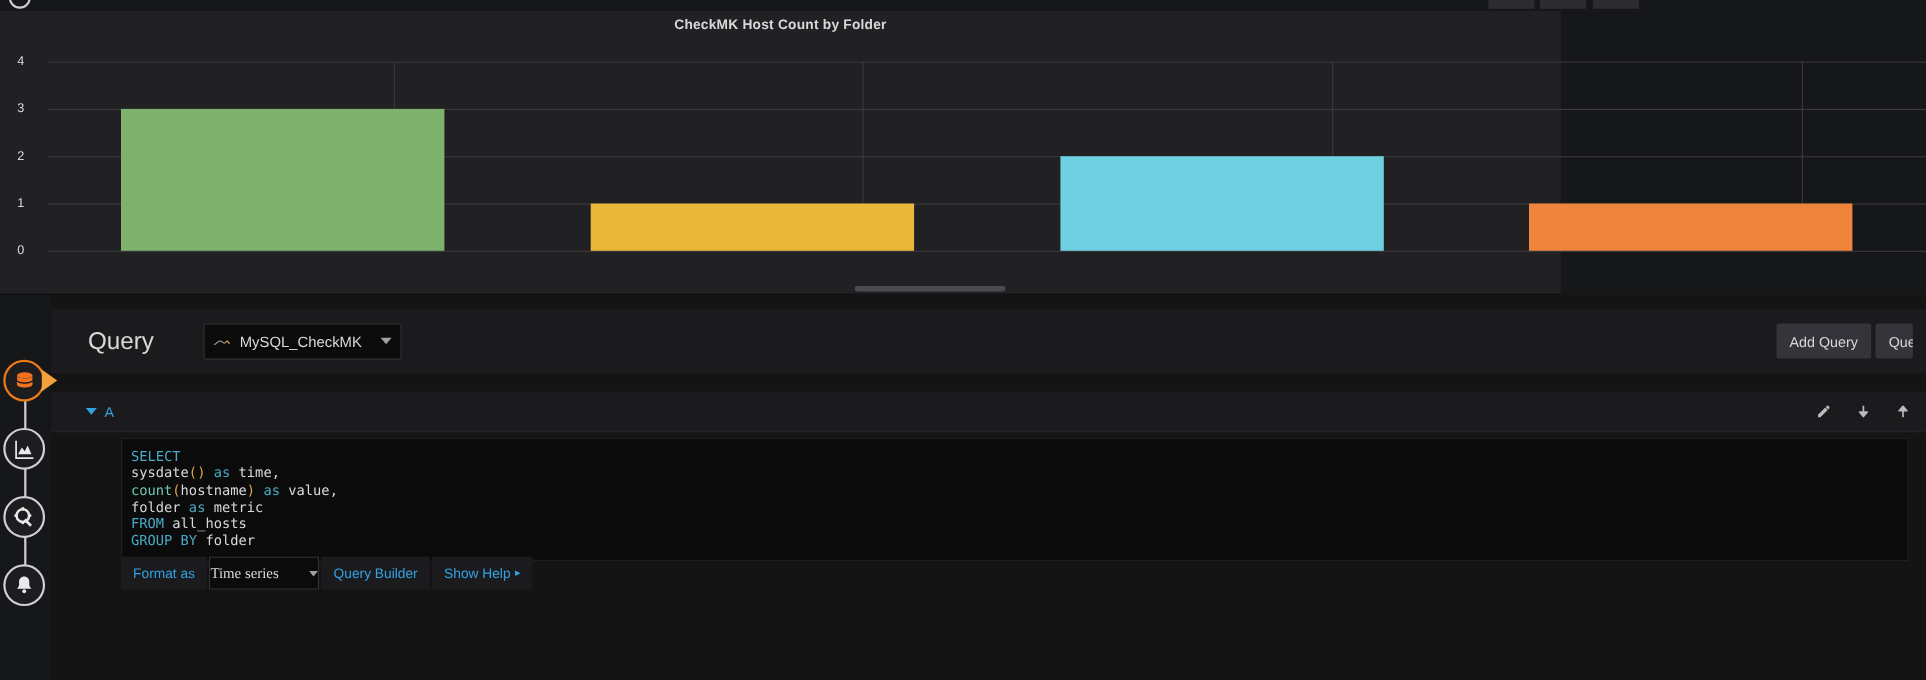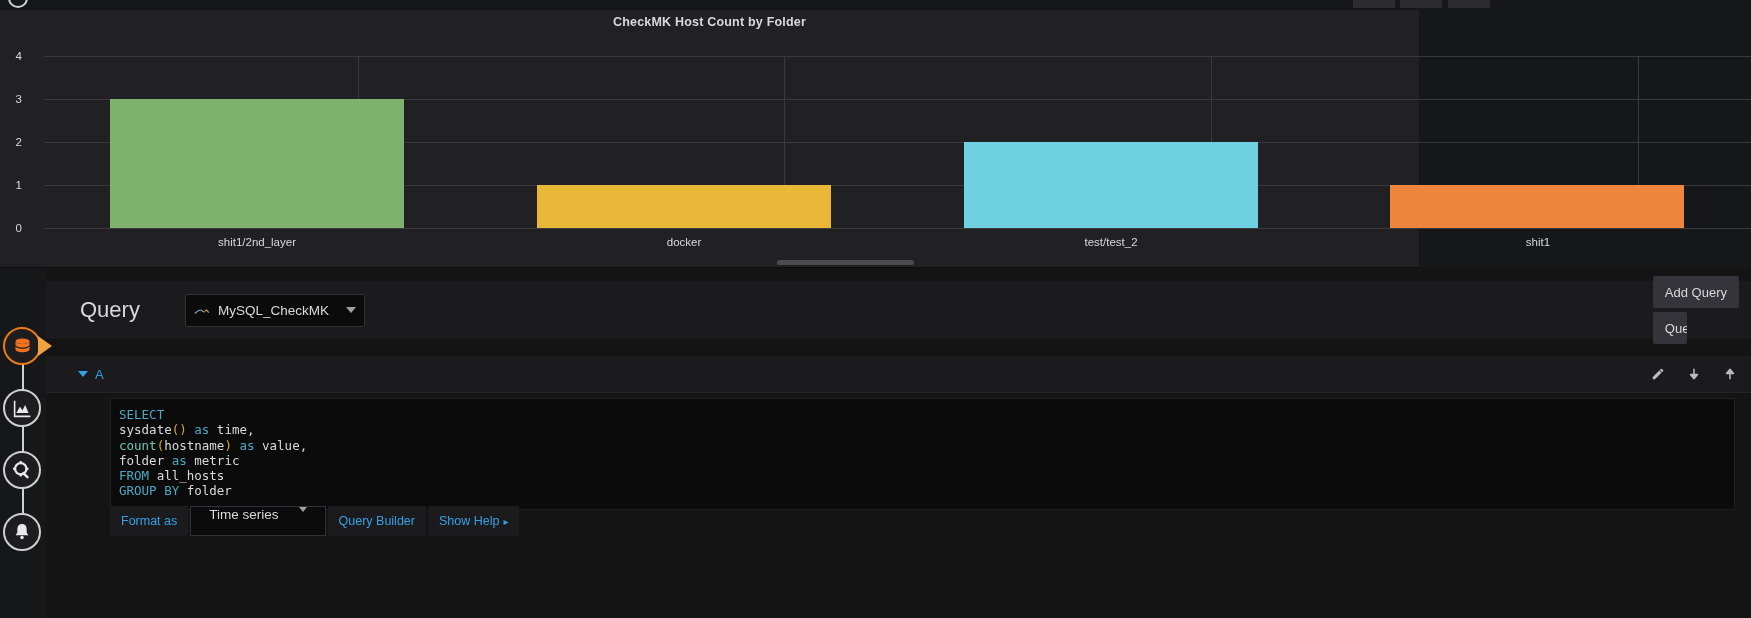--- a/index.html
+++ b/index.html
@@ -188,21 +188,20 @@
     width: 0; height: 0;
     border-left: 5px solid transparent;
     border-right: 5px solid transparent;
     border-top: 6px solid #9fa1a3;
   }
 
   .topright {
     margin-left: auto;
     display: flex;
     gap: 4px;
-    flex-direction: column;
   }
   .btn-grey {
     height: 32px;
     background: #34343a;
     color: #d8d9da;
     border: none;
     border-radius: 2px;
     font-size: 13px;
     font-family: inherit;
     padding: 0 12px;
@@ -276,23 +275,25 @@
     padding: 0 11px;
     font-size: 12.5px;
     color: #33a2e5;
     white-space: nowrap;
     cursor: pointer;
   }
   .tb-select {
     background: #0b0b0c;
     border: 1px solid #2c3235;
     display: flex;
-    padding: 0 18px;
+    align-items: center;
+    padding: 0 0;
     min-width: 100px;
     cursor: pointer;
+    font-family: Liberation Serif, serif;
   }
   .tb-select-label {
     color: #d8d9da;
     font-size: 13.5px;
     margin-right: 20px;
   }
   .caret-sm {
     width: 0; height: 0;
     border-left: 4px solid transparent;
     border-right: 4px solid transparent;
@@ -352,26 +353,20 @@
         <div class="vgrid" style="left: 740px;"></div>
         <div class="vgrid" style="left: 1167px;"></div>
         <div class="vgrid" style="left: 1594px;"></div>
       </div>
     <div class="bars">
         <div class="bar" style="left: 110px; width: 294px; height: 129px; background: rgb(126, 178, 109);"></div>
         <div class="bar" style="left: 537px; width: 294px; height: 43px; background: rgb(234, 184, 57);"></div>
         <div class="bar" style="left: 964px; width: 294px; height: 86px; background: rgb(110, 208, 224);"></div>
         <div class="bar" style="left: 1390px; width: 294px; height: 43px; background: rgb(239, 132, 60);"></div>
       </div>
-    <div class="xlabels">
-        <div class="xlabel" style="left: 213px;">shit1/2nd_layer</div>
-        <div class="xlabel" style="left: 640px;">docker</div>
-        <div class="xlabel" style="left: 1067px;">test/test_2</div>
-        <div class="xlabel" style="left: 1494px;">shit1</div>
-      </div>
   </div>
 
   <div class="hscroll"></div>
 </div>
 
 <div class="topstrip">
   <div class="spinner"></div>
   <div class="tbox" style="left:1353px;width:42px;"></div>
   <div class="tbox" style="left:1400px;width:42px;"></div>
   <div class="tbox" style="left:1448px;width:42px;"></div>

